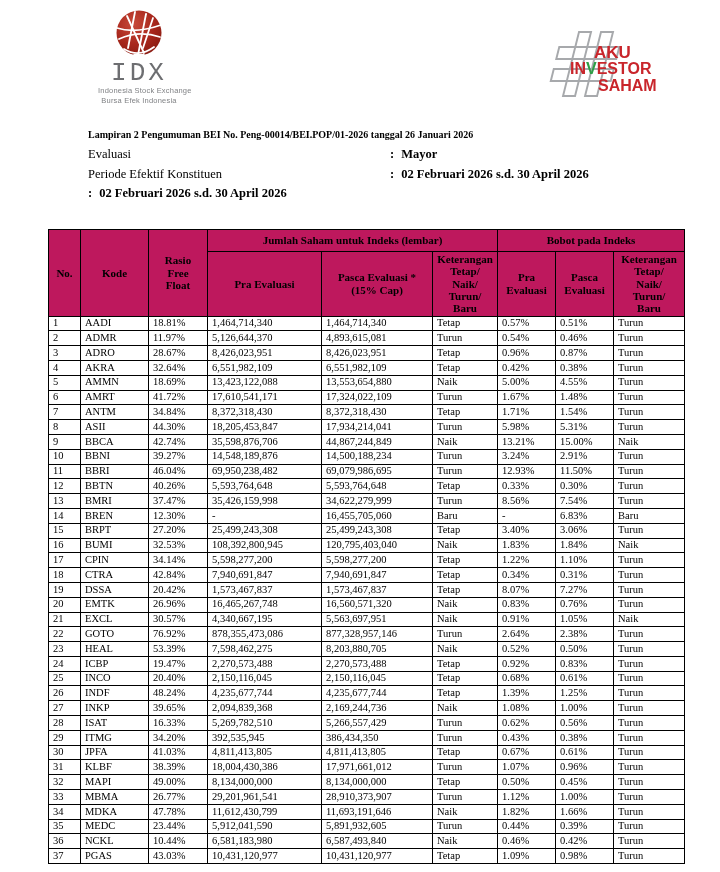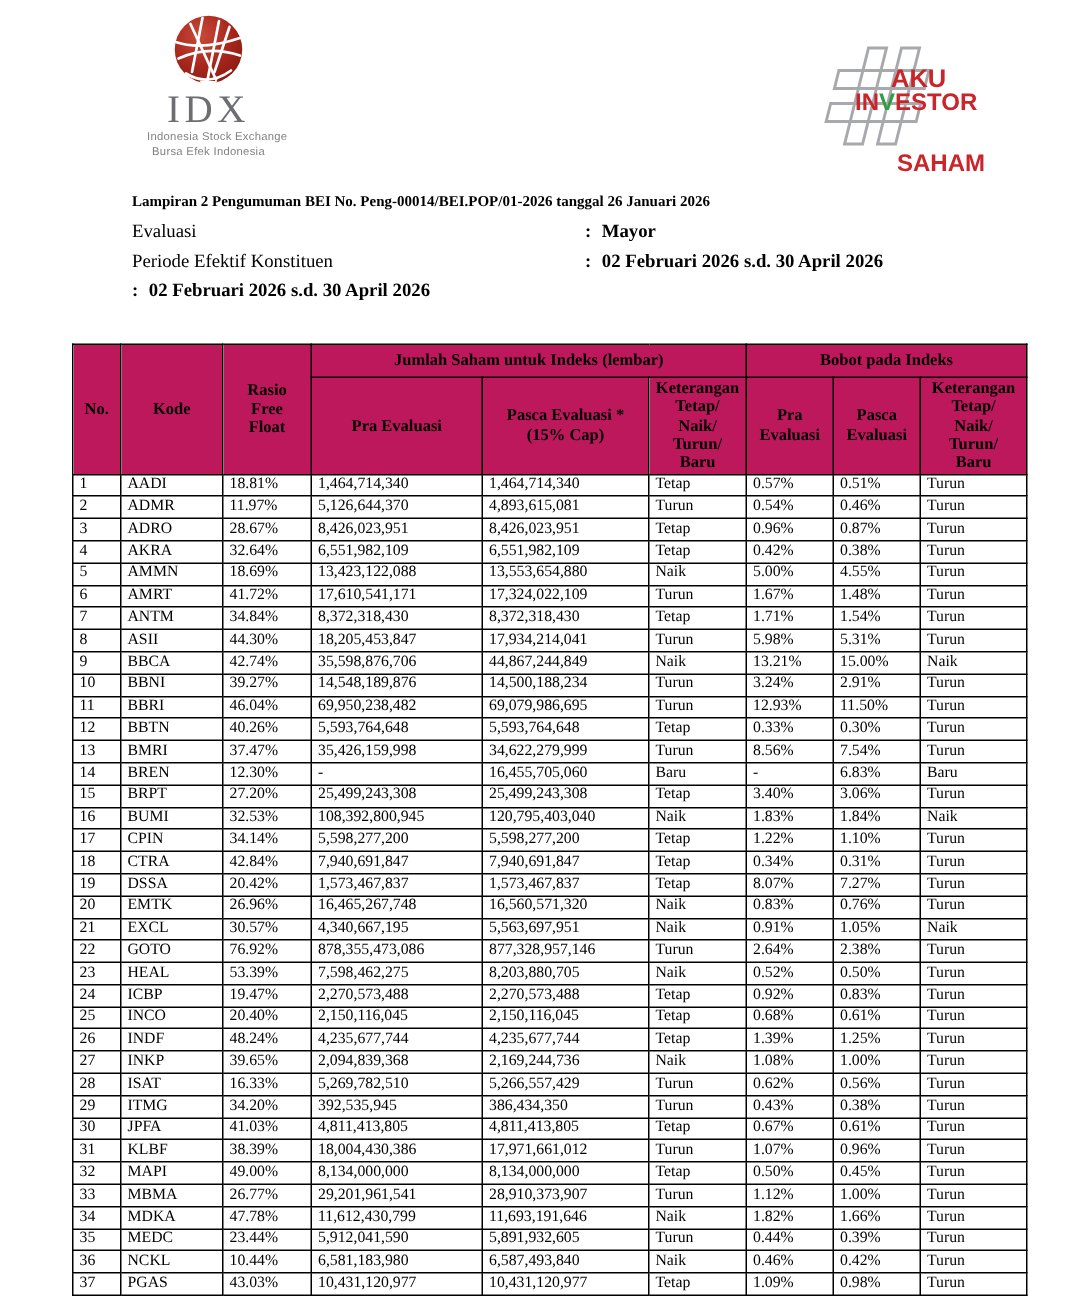--- a/index.html
+++ b/index.html
@@ -5,38 +5,38 @@
   html, body { margin:0; padding:0; background:#fff; }
   .page {
     position:relative; width:720px; height:872px; background:#ffffff;
     font-family:"Liberation Serif", serif; color:#000; overflow:hidden;
   }
 
   
   .idx-logo { position:absolute; left:98px; top:8px; width:82px; text-align:center; }
   .idx-globe { display:block; margin:0 auto; }
   .idx-word {
-    font-family:Liberation Serif, serif; font-size:26px; line-height:1;
+    font-family:Liberation Mono, monospace; font-size:26px; line-height:1;
     letter-spacing:3px; color:#6d6e71; margin-top:-2px; font-weight:400;
   }
   .idx-sub {
     font-family:"Liberation Sans", sans-serif; font-size:7.5px; line-height:1.35;
     color:#808285; letter-spacing:0.2px; white-space:nowrap;
   }
 
   
   .aku-logo { position:absolute; left:540px; top:26px; width:160px; height:84px; }
   .aku-hash { position:absolute; left:0; top:2px; }
   .aku-line {
     position:absolute; font-family:"Liberation Sans", sans-serif;
     font-weight:bold; color:#c9252b; line-height:1; white-space:nowrap;
   }
   .aku1 { left:54px; top:18px; font-size:17px; }
   .aku2 { left:30px; top:35px; font-size:16px; }
-  .aku3 { left:58px; top:52px; font-size:16px;margin-top:24px; }
+  .aku3 { left:58px; top:52px; font-size:16px; }
   .aku-green { color:#2f9e45; }
 
   
   .doc-header { position:absolute; left:88px; top:129px; width:600px; }
   .doc-title { font-weight:bold; font-size:10px; line-height:1.2; margin-bottom:4px; }
   .field-row { display:flex; align-items:center; height:19.4px; font-size:12.5px; }
   .flabel { width:302px; flex:none; }
   .fvalue { font-weight:bold; }
   .fcolon { display:inline-block; margin-right:7px; }
 

